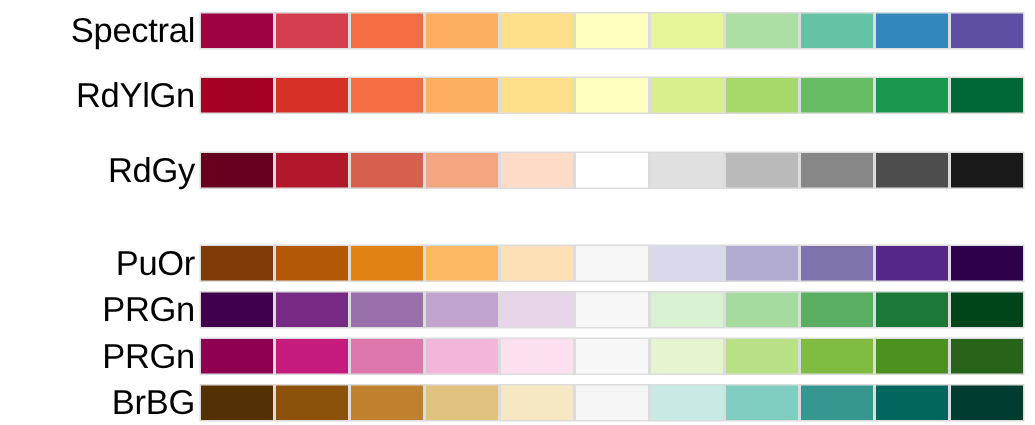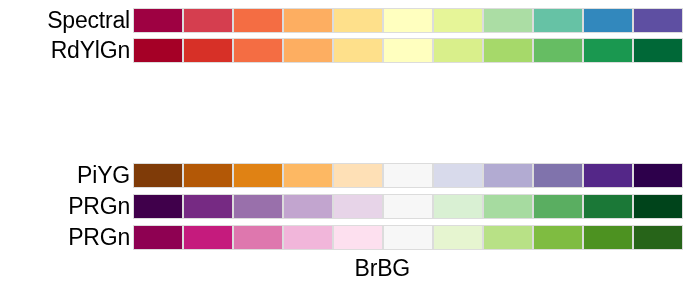--- a/index.html
+++ b/index.html
@@ -70,38 +70,54 @@
         <div class="cmap-swatch" title="Spectral 3 #fdae61" style="background: rgb(253, 174, 97);"></div>
         <div class="cmap-swatch" title="Spectral 4 #fee08b" style="background: rgb(254, 224, 139);"></div>
         <div class="cmap-swatch" title="Spectral 5 #ffffbf" style="background: rgb(255, 255, 191);"></div>
         <div class="cmap-swatch" title="Spectral 6 #e6f598" style="background: rgb(230, 245, 152);"></div>
         <div class="cmap-swatch" title="Spectral 7 #abdda4" style="background: rgb(171, 221, 164);"></div>
         <div class="cmap-swatch" title="Spectral 8 #66c2a5" style="background: rgb(102, 194, 165);"></div>
         <div class="cmap-swatch" title="Spectral 9 #3288bd" style="background: rgb(50, 136, 189);"></div>
         <div class="cmap-swatch" title="Spectral 10 #5e4fa2" style="background: rgb(94, 79, 162);"></div>
       </div>
     </div>
-    <div class="cmap-row" style="top: 38px; justify-content: flex-end;">
+    <div class="cmap-row" style="top: 51px; justify-content: flex-end;">
       <div class="cmap-label">RdYlGn</div>
       <div class="cmap-strip" style="background: rgb(220, 220, 220);">
         <div class="cmap-swatch" title="RdYlGn 0 #a50026" style="background: rgb(165, 0, 38);"></div>
         <div class="cmap-swatch" title="RdYlGn 1 #d73027" style="background: rgb(215, 48, 39);"></div>
         <div class="cmap-swatch" title="RdYlGn 2 #f46d43" style="background: rgb(244, 109, 67);"></div>
         <div class="cmap-swatch" title="RdYlGn 3 #fdae61" style="background: rgb(253, 174, 97);"></div>
         <div class="cmap-swatch" title="RdYlGn 4 #fee08b" style="background: rgb(254, 224, 139);"></div>
         <div class="cmap-swatch" title="RdYlGn 5 #ffffbf" style="background: rgb(255, 255, 191);"></div>
         <div class="cmap-swatch" title="RdYlGn 6 #d9ef8b" style="background: rgb(217, 239, 139);"></div>
         <div class="cmap-swatch" title="RdYlGn 7 #a6d96a" style="background: rgb(166, 217, 106);"></div>
         <div class="cmap-swatch" title="RdYlGn 8 #66bd63" style="background: rgb(102, 189, 99);"></div>
         <div class="cmap-swatch" title="RdYlGn 9 #1a9850" style="background: rgb(26, 152, 80);"></div>
         <div class="cmap-swatch" title="RdYlGn 10 #006837" style="background: rgb(0, 104, 55);"></div>
       </div>
     </div>
+    <div class="cmap-row" style="top: 101px;">
+      <div class="cmap-label">RdGy</div>
+      <div class="cmap-strip" style="background: rgb(220, 220, 220);">
+        <div class="cmap-swatch" title="RdGy 0 #67001f" style="background: rgb(103, 0, 31);"></div>
+        <div class="cmap-swatch" title="RdGy 1 #b2182b" style="background: rgb(178, 24, 43);"></div>
+        <div class="cmap-swatch" title="RdGy 2 #d6604d" style="background: rgb(214, 96, 77);"></div>
+        <div class="cmap-swatch" title="RdGy 3 #f4a582" style="background: rgb(244, 165, 130);"></div>
+        <div class="cmap-swatch" title="RdGy 4 #fddbc7" style="background: rgb(253, 219, 199);"></div>
+        <div class="cmap-swatch" title="RdGy 5 #ffffff" style="background: rgb(255, 255, 255);"></div>
+        <div class="cmap-swatch" title="RdGy 6 #e0e0e0" style="background: rgb(224, 224, 224);"></div>
+        <div class="cmap-swatch" title="RdGy 7 #bababa" style="background: rgb(186, 186, 186);"></div>
+        <div class="cmap-swatch" title="RdGy 8 #878787" style="background: rgb(135, 135, 135);"></div>
+        <div class="cmap-swatch" title="RdGy 9 #4d4d4d" style="background: rgb(77, 77, 77);"></div>
+        <div class="cmap-swatch" title="RdGy 10 #1a1a1a" style="background: rgb(26, 26, 26);"></div>
+      </div>
+    </div>
     <div class="cmap-row" style="top: 163px;">
-      <div class="cmap-label">PiYG</div>
+      <div class="cmap-label">PuOr</div>
       <div class="cmap-strip" style="background: rgb(220, 220, 220);">
         <div class="cmap-swatch" title="PuOr 0 #7f3b08" style="background: rgb(127, 59, 8);"></div>
         <div class="cmap-swatch" title="PuOr 1 #b35806" style="background: rgb(179, 88, 6);"></div>
         <div class="cmap-swatch" title="PuOr 2 #e08214" style="background: rgb(224, 130, 20);"></div>
         <div class="cmap-swatch" title="PuOr 3 #fdb863" style="background: rgb(253, 184, 99);"></div>
         <div class="cmap-swatch" title="PuOr 4 #fee0b6" style="background: rgb(254, 224, 182);"></div>
         <div class="cmap-swatch" title="PuOr 5 #f7f7f7" style="background: rgb(247, 247, 247);"></div>
         <div class="cmap-swatch" title="PuOr 6 #d8daeb" style="background: rgb(216, 218, 235);"></div>
         <div class="cmap-swatch" title="PuOr 7 #b2abd2" style="background: rgb(178, 171, 210);"></div>
         <div class="cmap-swatch" title="PuOr 8 #8073ac" style="background: rgb(128, 115, 172);"></div>
@@ -134,21 +150,21 @@
         <div class="cmap-swatch" title="PiYG 3 #f1b6da" style="background: rgb(241, 182, 218);"></div>
         <div class="cmap-swatch" title="PiYG 4 #fde0ef" style="background: rgb(253, 224, 239);"></div>
         <div class="cmap-swatch" title="PiYG 5 #f7f7f7" style="background: rgb(247, 247, 247);"></div>
         <div class="cmap-swatch" title="PiYG 6 #e6f5d0" style="background: rgb(230, 245, 208);"></div>
         <div class="cmap-swatch" title="PiYG 7 #b8e186" style="background: rgb(184, 225, 134);"></div>
         <div class="cmap-swatch" title="PiYG 8 #7fbc41" style="background: rgb(127, 188, 65);"></div>
         <div class="cmap-swatch" title="PiYG 9 #4d9221" style="background: rgb(77, 146, 33);"></div>
         <div class="cmap-swatch" title="PiYG 10 #276419" style="background: rgb(39, 100, 25);"></div>
       </div>
     </div>
-    <div class="cmap-row" style="top: 256px; flex-direction: column;">
+    <div class="cmap-row" style="top: 256px;">
       <div class="cmap-label">BrBG</div>
       <div class="cmap-strip" style="background: rgb(220, 220, 220);">
         <div class="cmap-swatch" title="BrBG 0 #543005" style="background: rgb(84, 48, 5);"></div>
         <div class="cmap-swatch" title="BrBG 1 #8c510a" style="background: rgb(140, 81, 10);"></div>
         <div class="cmap-swatch" title="BrBG 2 #bf812d" style="background: rgb(191, 129, 45);"></div>
         <div class="cmap-swatch" title="BrBG 3 #dfc27d" style="background: rgb(223, 194, 125);"></div>
         <div class="cmap-swatch" title="BrBG 4 #f6e8c3" style="background: rgb(246, 232, 195);"></div>
         <div class="cmap-swatch" title="BrBG 5 #f5f5f5" style="background: rgb(245, 245, 245);"></div>
         <div class="cmap-swatch" title="BrBG 6 #c7eae5" style="background: rgb(199, 234, 229);"></div>
         <div class="cmap-swatch" title="BrBG 7 #80cdc1" style="background: rgb(128, 205, 193);"></div>

